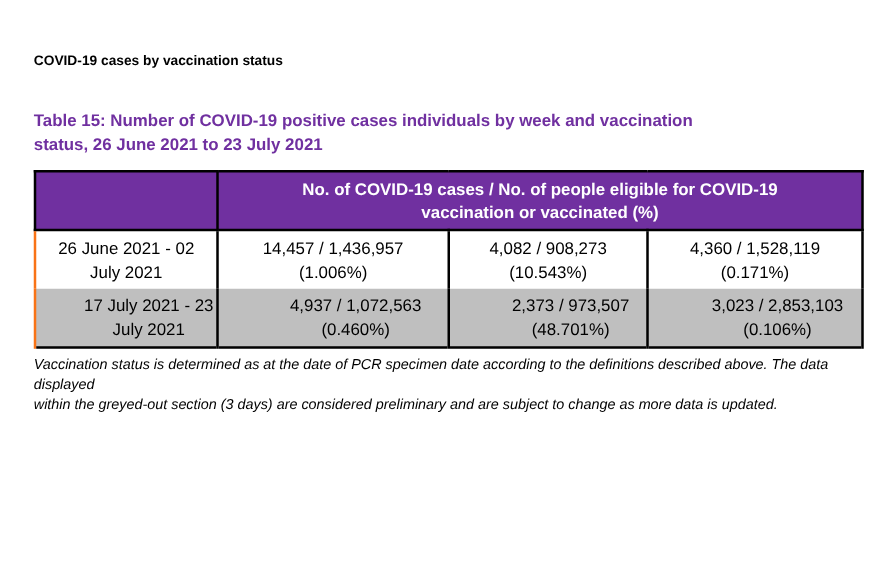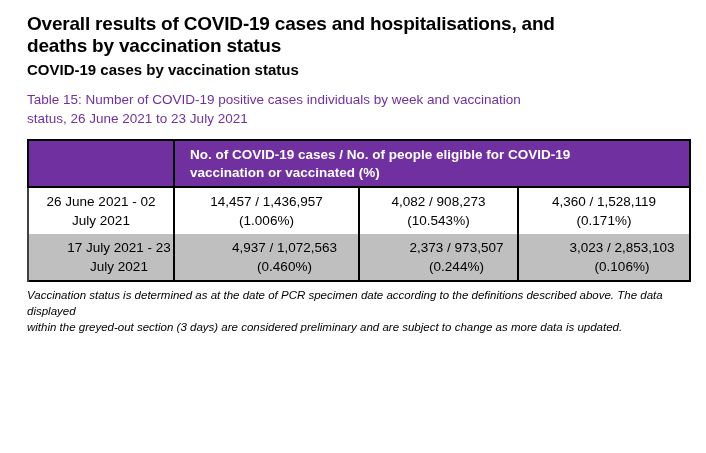--- a/index.html
+++ b/index.html
@@ -16,62 +16,62 @@
     width: 706px;
   }
   .title {
     font-size: 19px;
     font-weight: bold;
     line-height: 22px;
     white-space: pre-line;
     letter-spacing: -0.2px;
   }
   .subtitle {
-    margin-top: 4px;
-    font-size: 15px;
+    margin-top: 30px;
+    font-size: 11px;
     font-weight: bold;
   }
   .caption {
-    margin-top: 12px;
+    margin-top: 32px;
     font-size: 13.5px;
-    font-weight: normal;
+    font-weight: bold;
     line-height: 19px;
     color: var(--caption, #7030A0);
     white-space: pre-line;
   }
   table.covid {
     margin-top: 11px;
     border-collapse: collapse;
     table-layout: fixed;
     width: 662px;
     border: 2px solid #000;
   }
   col.c0 { width: 146px; }
   col.c1 { width: 185px; }
   col.c2 { width: 159px; }
   col.c3 { width: 172px; }
   table.covid th {
     background: var(--purple, #7030A0);
     color: #fff;
     font-size: 13.5px;
     font-weight: bold;
-    text-align: left;
+    text-align: center;
     vertical-align: middle;
     border: 2px solid #000;
     white-space: pre-line;
     line-height: 18px;
-    padding: 0 15px;
+    padding: 0 4px;
   }
   tr.group-row th { height: 47px; }
   tr.cols-row th { height: 31px; }
   table.covid td {
     font-size: 13.5px;
     text-align: center;
     vertical-align: middle;
-    border-left: 2px solid #404040;
+    border-left: 2px solid #f97316;
     border-right: 2px solid #000;
     border-top: none;
     border-bottom: none;
     line-height: 19px;
     white-space: pre-line;
     height: 47px;
     padding: 0 2px;
   }
   tr.greyed td { background: var(--grey, #BFBFBF); padding-left: 38px; }
   .footnote {
@@ -81,22 +81,20 @@
     font-style: italic;
     line-height: 16px;
     white-space: pre-line;
   }
 </style>
 </head>
 <body>
 
 <div class="page">
 
-  <div class="title">Overall results of COVID-19 cases and hospitalisations, and
-deaths by vaccination status</div>
 
   <div class="subtitle">COVID-19 cases by vaccination status</div>
 
   <div class="caption">Table 15: Number of COVID-19 positive cases individuals by week and vaccination
 status, 26 June 2021 to 23 July 2021</div>
 
   <table class="covid">
     <colgroup>
         <col class="c0">
         <col class="c1">
@@ -120,21 +118,21 @@
 (10.543%)</td>
         <td>4,360 / 1,528,119
 (0.171%)</td>
       </tr>
       <tr class="greyed">
         <td>17 July 2021 - 23
 July 2021</td>
         <td>4,937 / 1,072,563
 (0.460%)</td>
         <td>2,373 / 973,507
-(0.244%)</td>
+(48.701%)</td>
         <td>3,023 / 2,853,103
 (0.106%)</td>
       </tr>
     </tbody>
   </table>
 
   <div class="footnote">Vaccination status is determined as at the date of PCR specimen date according to the definitions described above. The data displayed
 within the greyed-out section (3 days) are considered preliminary and are subject to change as more data is updated.</div>
 
 </div>

